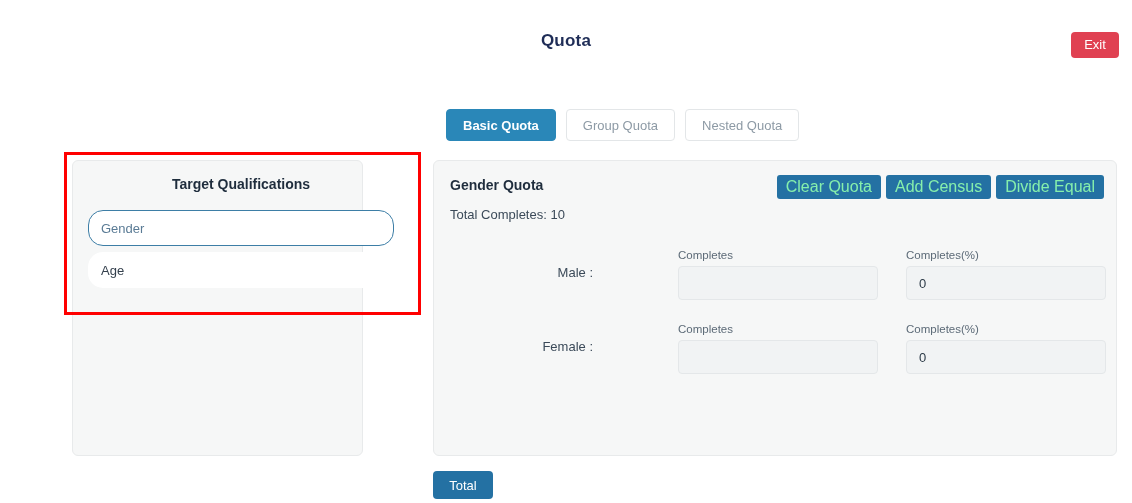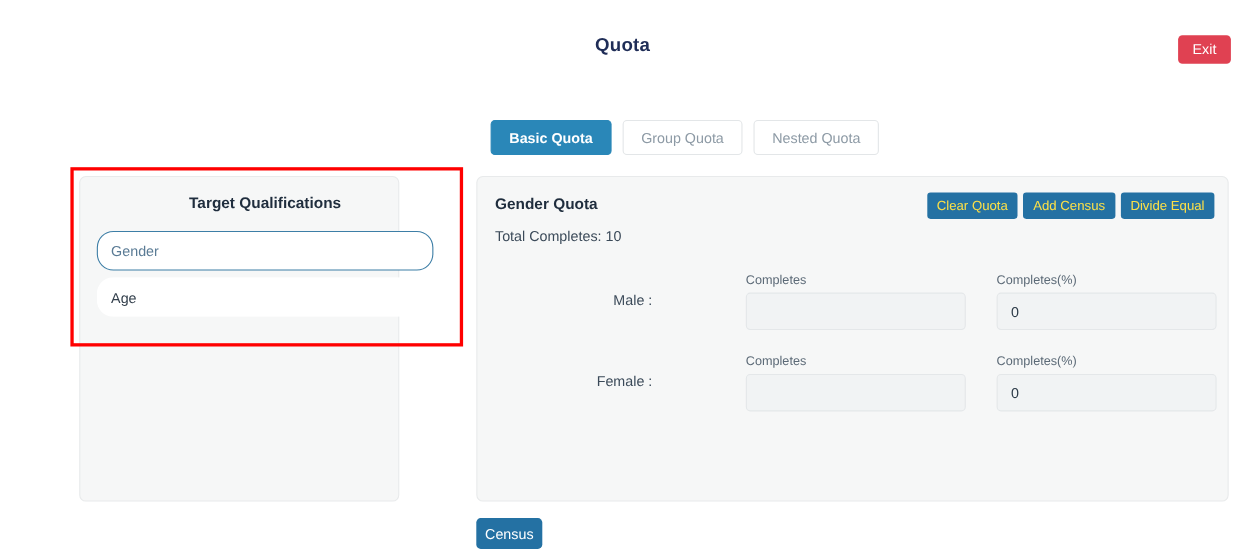--- a/index.html
+++ b/index.html
@@ -157,24 +157,24 @@
     right: 12px;
     top: 14px;
     display: flex;
     gap: 5px;
   }
   .action-button {
     height: 24px;
     line-height: 24px;
     padding: 0 9px;
     background: #2471a3;
-    color: #fde047;
+    color: #86efac;
     border: none;
     border-radius: 3px;
-    font-size: 12px;
+    font-size: 16px;
     font-family: "Liberation Sans", sans-serif;
     cursor: pointer;
     white-space: nowrap;
   }
 
   .quota-row {
     position: absolute;
     left: 0;
     width: 684px;
     height: 74px;
@@ -290,15 +290,15 @@
       <div class="field-label">Completes</div>
       <input class="field-input" type="text" value="" style="">
     </div>
     <div class="field-group percent">
       <div class="field-label">Completes(%)</div>
       <input class="field-input" type="text" value="0" style="">
     </div>
   </div>
 </div>
 
-<button id="apply-button">Census</button>
+<button id="apply-button">Total</button>
 
 <div id="annotation-box"></div>
 
 </body></html>

